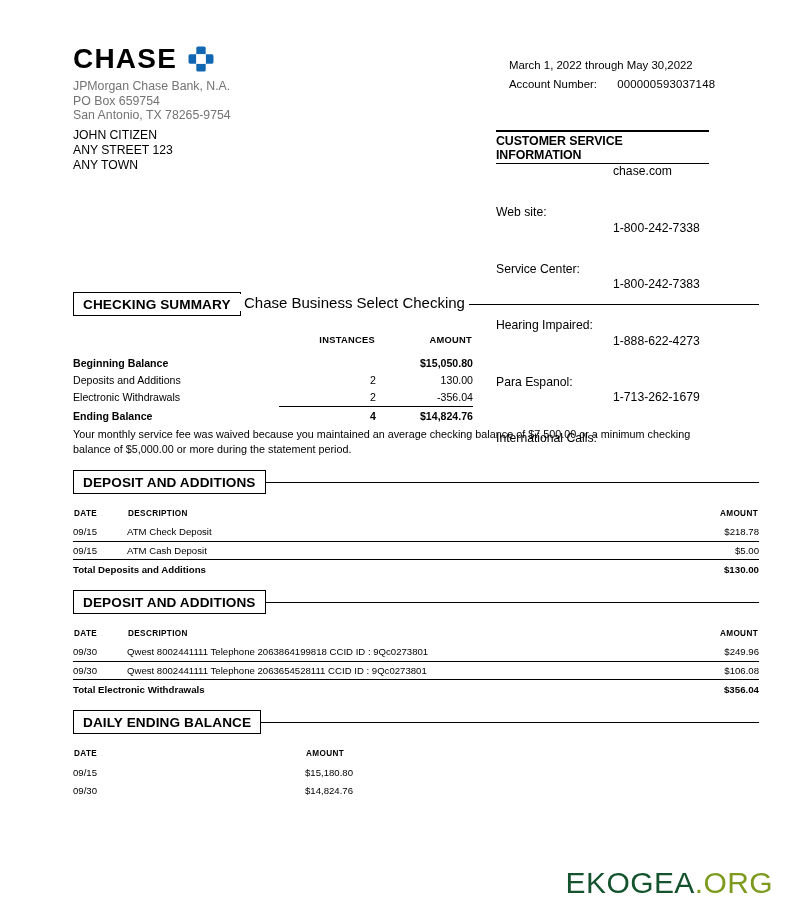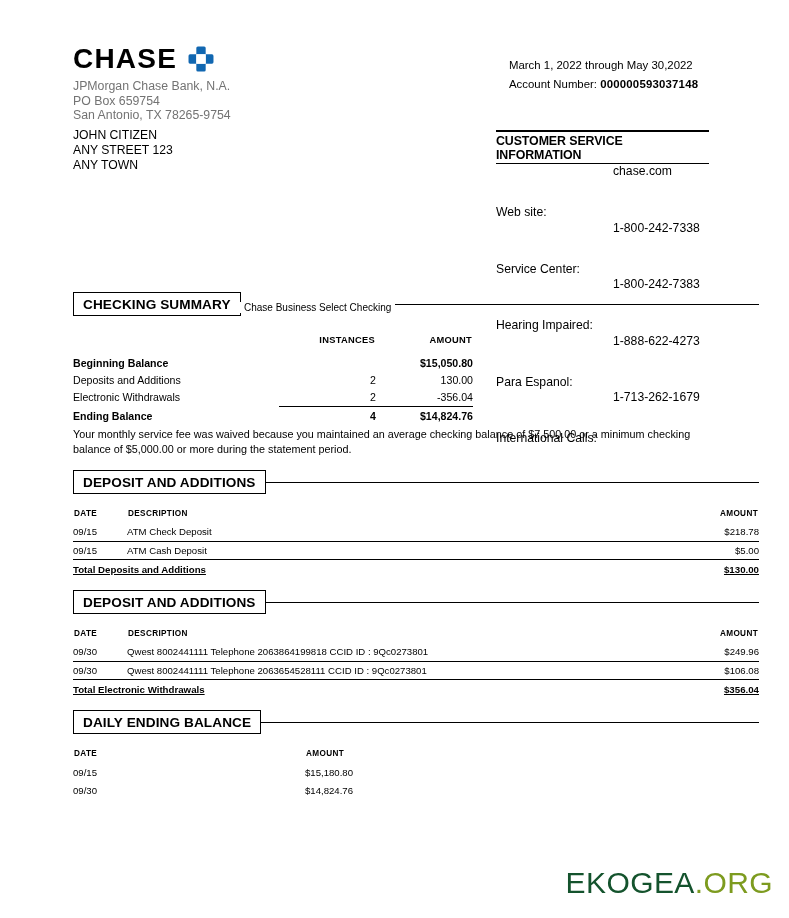--- a/index.html
+++ b/index.html
@@ -53,22 +53,23 @@
 
   .header-right {
     position: absolute;
     left: 509px;
     top: 56px;
     width: 240px;
     font-size: 11.4px;
     line-height: 19px;
   }
   .header-right .acct strong {
-    font-weight: bold;
+    font-weight: normal;
     letter-spacing: 0.2px;
+    margin-left: 17px;
   }
 
   .cust-addr {
     position: absolute;
     left: 73px;
     top: 128px;
     font-size: 12.2px;
     line-height: 14.8px;
   }
 
@@ -131,26 +132,25 @@
     position: absolute;
     left: 0;
     right: 0;
     top: 12px;
     border-top: 1.1px solid #000;
     z-index: 1;
   }
   .sec-sub {
     position: absolute;
     top: 2px;
-    font-size: 10px;
+    font-size: 15px;
     background: #fff;
     padding: 0 4px;
     z-index: 3;
     white-space: nowrap;
-    margin-top: 8px;
   }
 
   
   .sum-table {
     margin-top: 18px;
     width: 400px;
     border-collapse: collapse;
     font-size: 10.6px;
   }
   .sum-table th {
@@ -202,21 +202,20 @@
   }
   .txn .c-date { width: 52px; }
   .txn .c-desc { width: auto; }
   .txn .c-amt  { width: 90px; }
   .txn tr.rowline td { border-top: 0.9px solid #000; }
   .txn tr.total td {
     font-weight: bold;
     border-top: 1.1px solid #000;
     font-size: 9.7px;
     padding-top: 3.6px;
-    text-decoration: underline;
   }
 
   
   .deb {
     margin-top: 14px;
     width: 400px;
     border-collapse: collapse;
     font-size: 9.6px;
   }
   .deb th {

